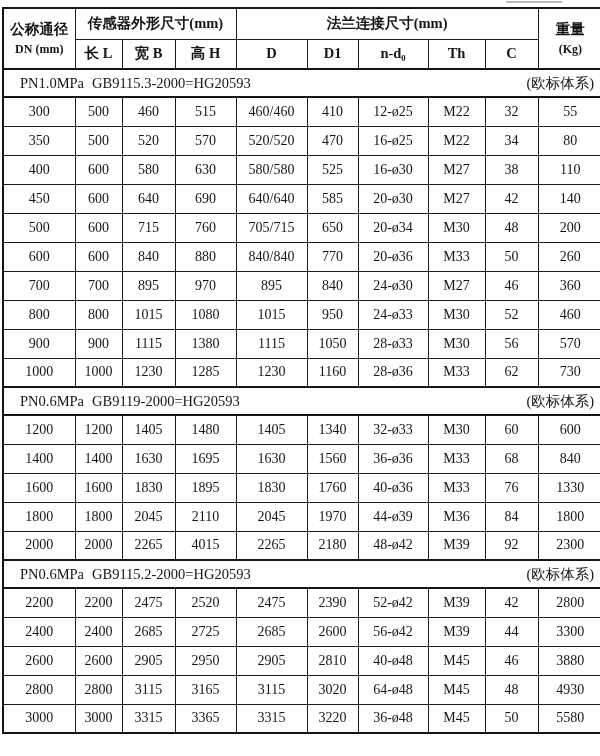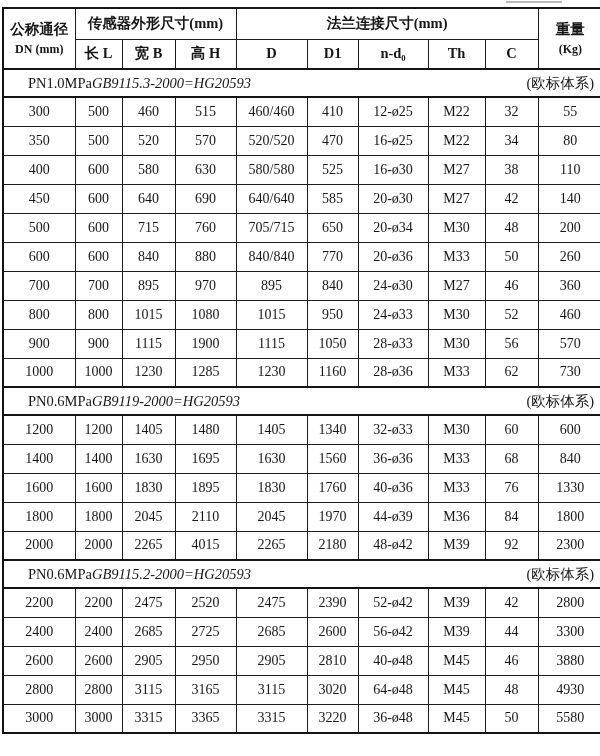--- a/index.html
+++ b/index.html
@@ -50,22 +50,22 @@
     border-top: 2px solid #141414;
     border-bottom: 2px solid #141414;
     padding: 0 8px;
   }
   .section-flex {
     display: flex;
     align-items: center;
     width: 100%;
     font-size: 14.5px;
   }
-  .sec-pn { flex: 0 0 80px; text-align: right; }
-  .sec-std { flex: 1 1 auto; text-align: left; font-style: italic; }
+  .sec-pn { flex: 0 0 80px; text-align: center; }
+  .sec-std { flex: 1 1 auto; text-align: left; }
   .sec-note { flex: 0 0 auto; text-align: right; }
 </style>
 </head>
 <body>
 
 <div class="page">
   <div class="artifact-line"></div>
 
   <table class="spec">
     <colgroup>
@@ -207,21 +207,21 @@
           <td>950</td>
           <td>24-ø33</td>
           <td>M30</td>
           <td>52</td>
           <td>460</td>
         </tr>
         <tr class="data-row">
           <td>900</td>
           <td>900</td>
           <td>1115</td>
-          <td>1900</td>
+          <td>1380</td>
           <td>1115</td>
           <td>1050</td>
           <td>28-ø33</td>
           <td>M30</td>
           <td>56</td>
           <td>570</td>
         </tr>
         <tr class="data-row">
           <td>1000</td>
           <td>1000</td>

